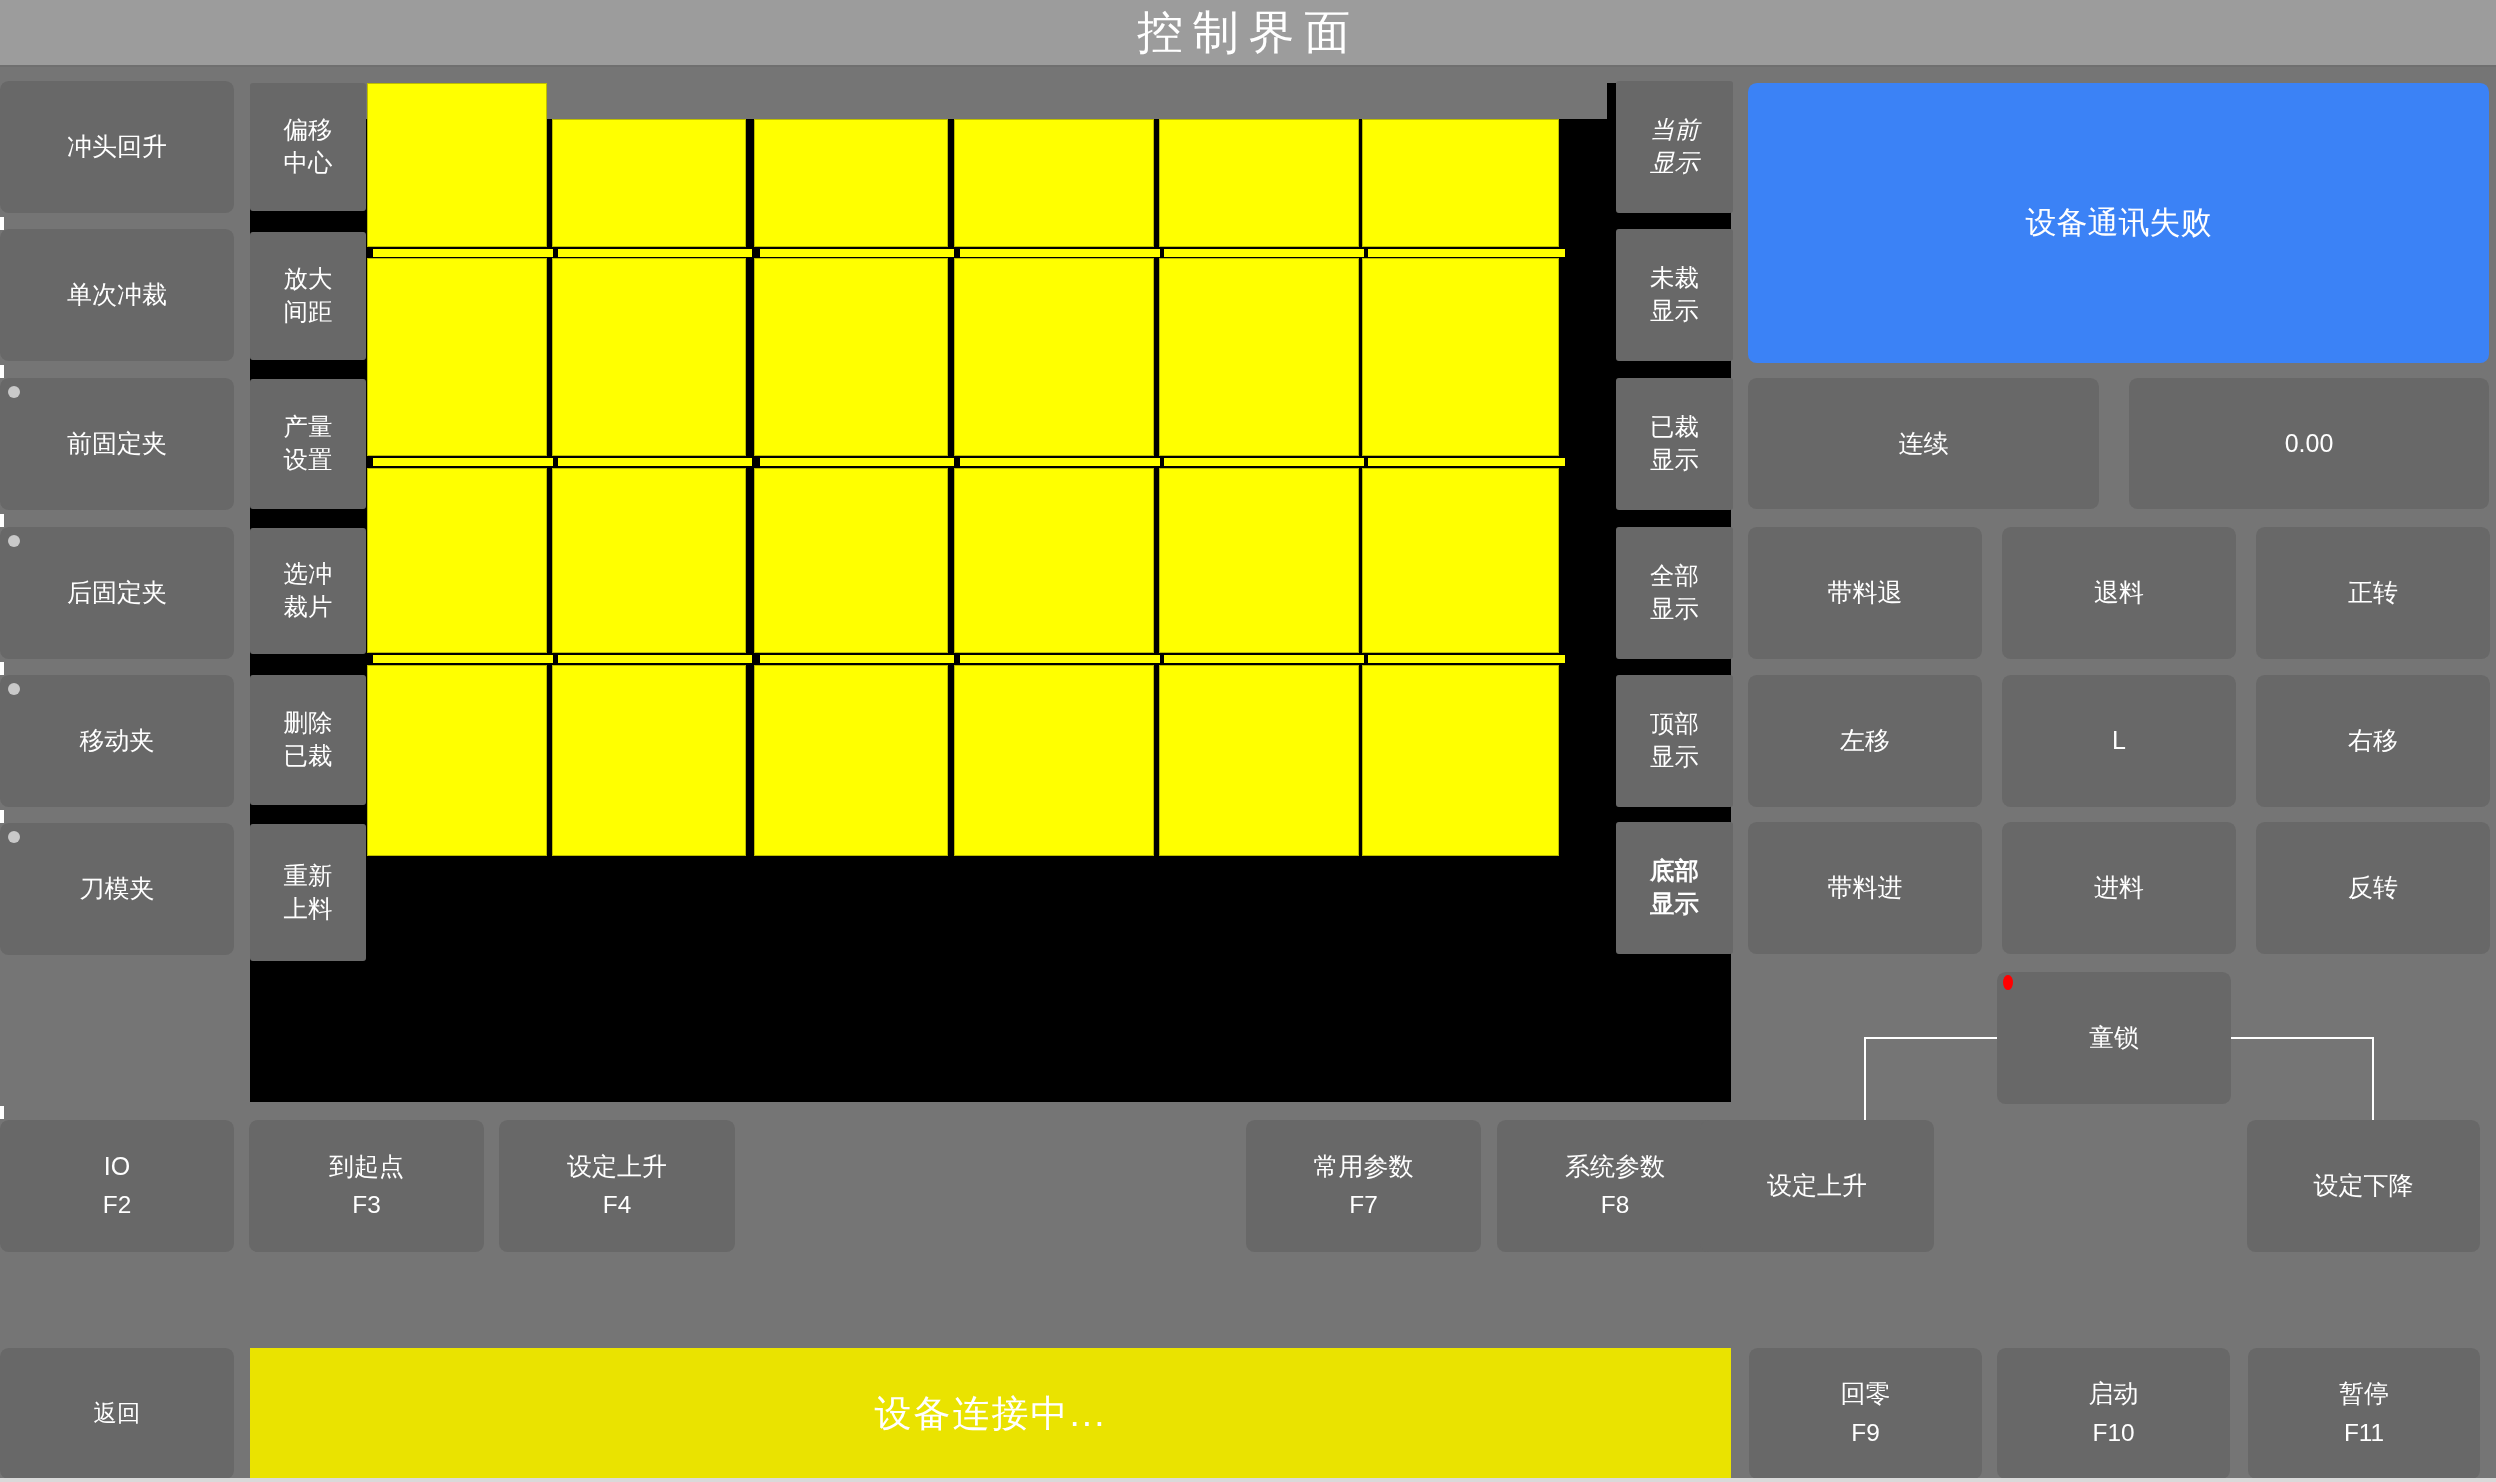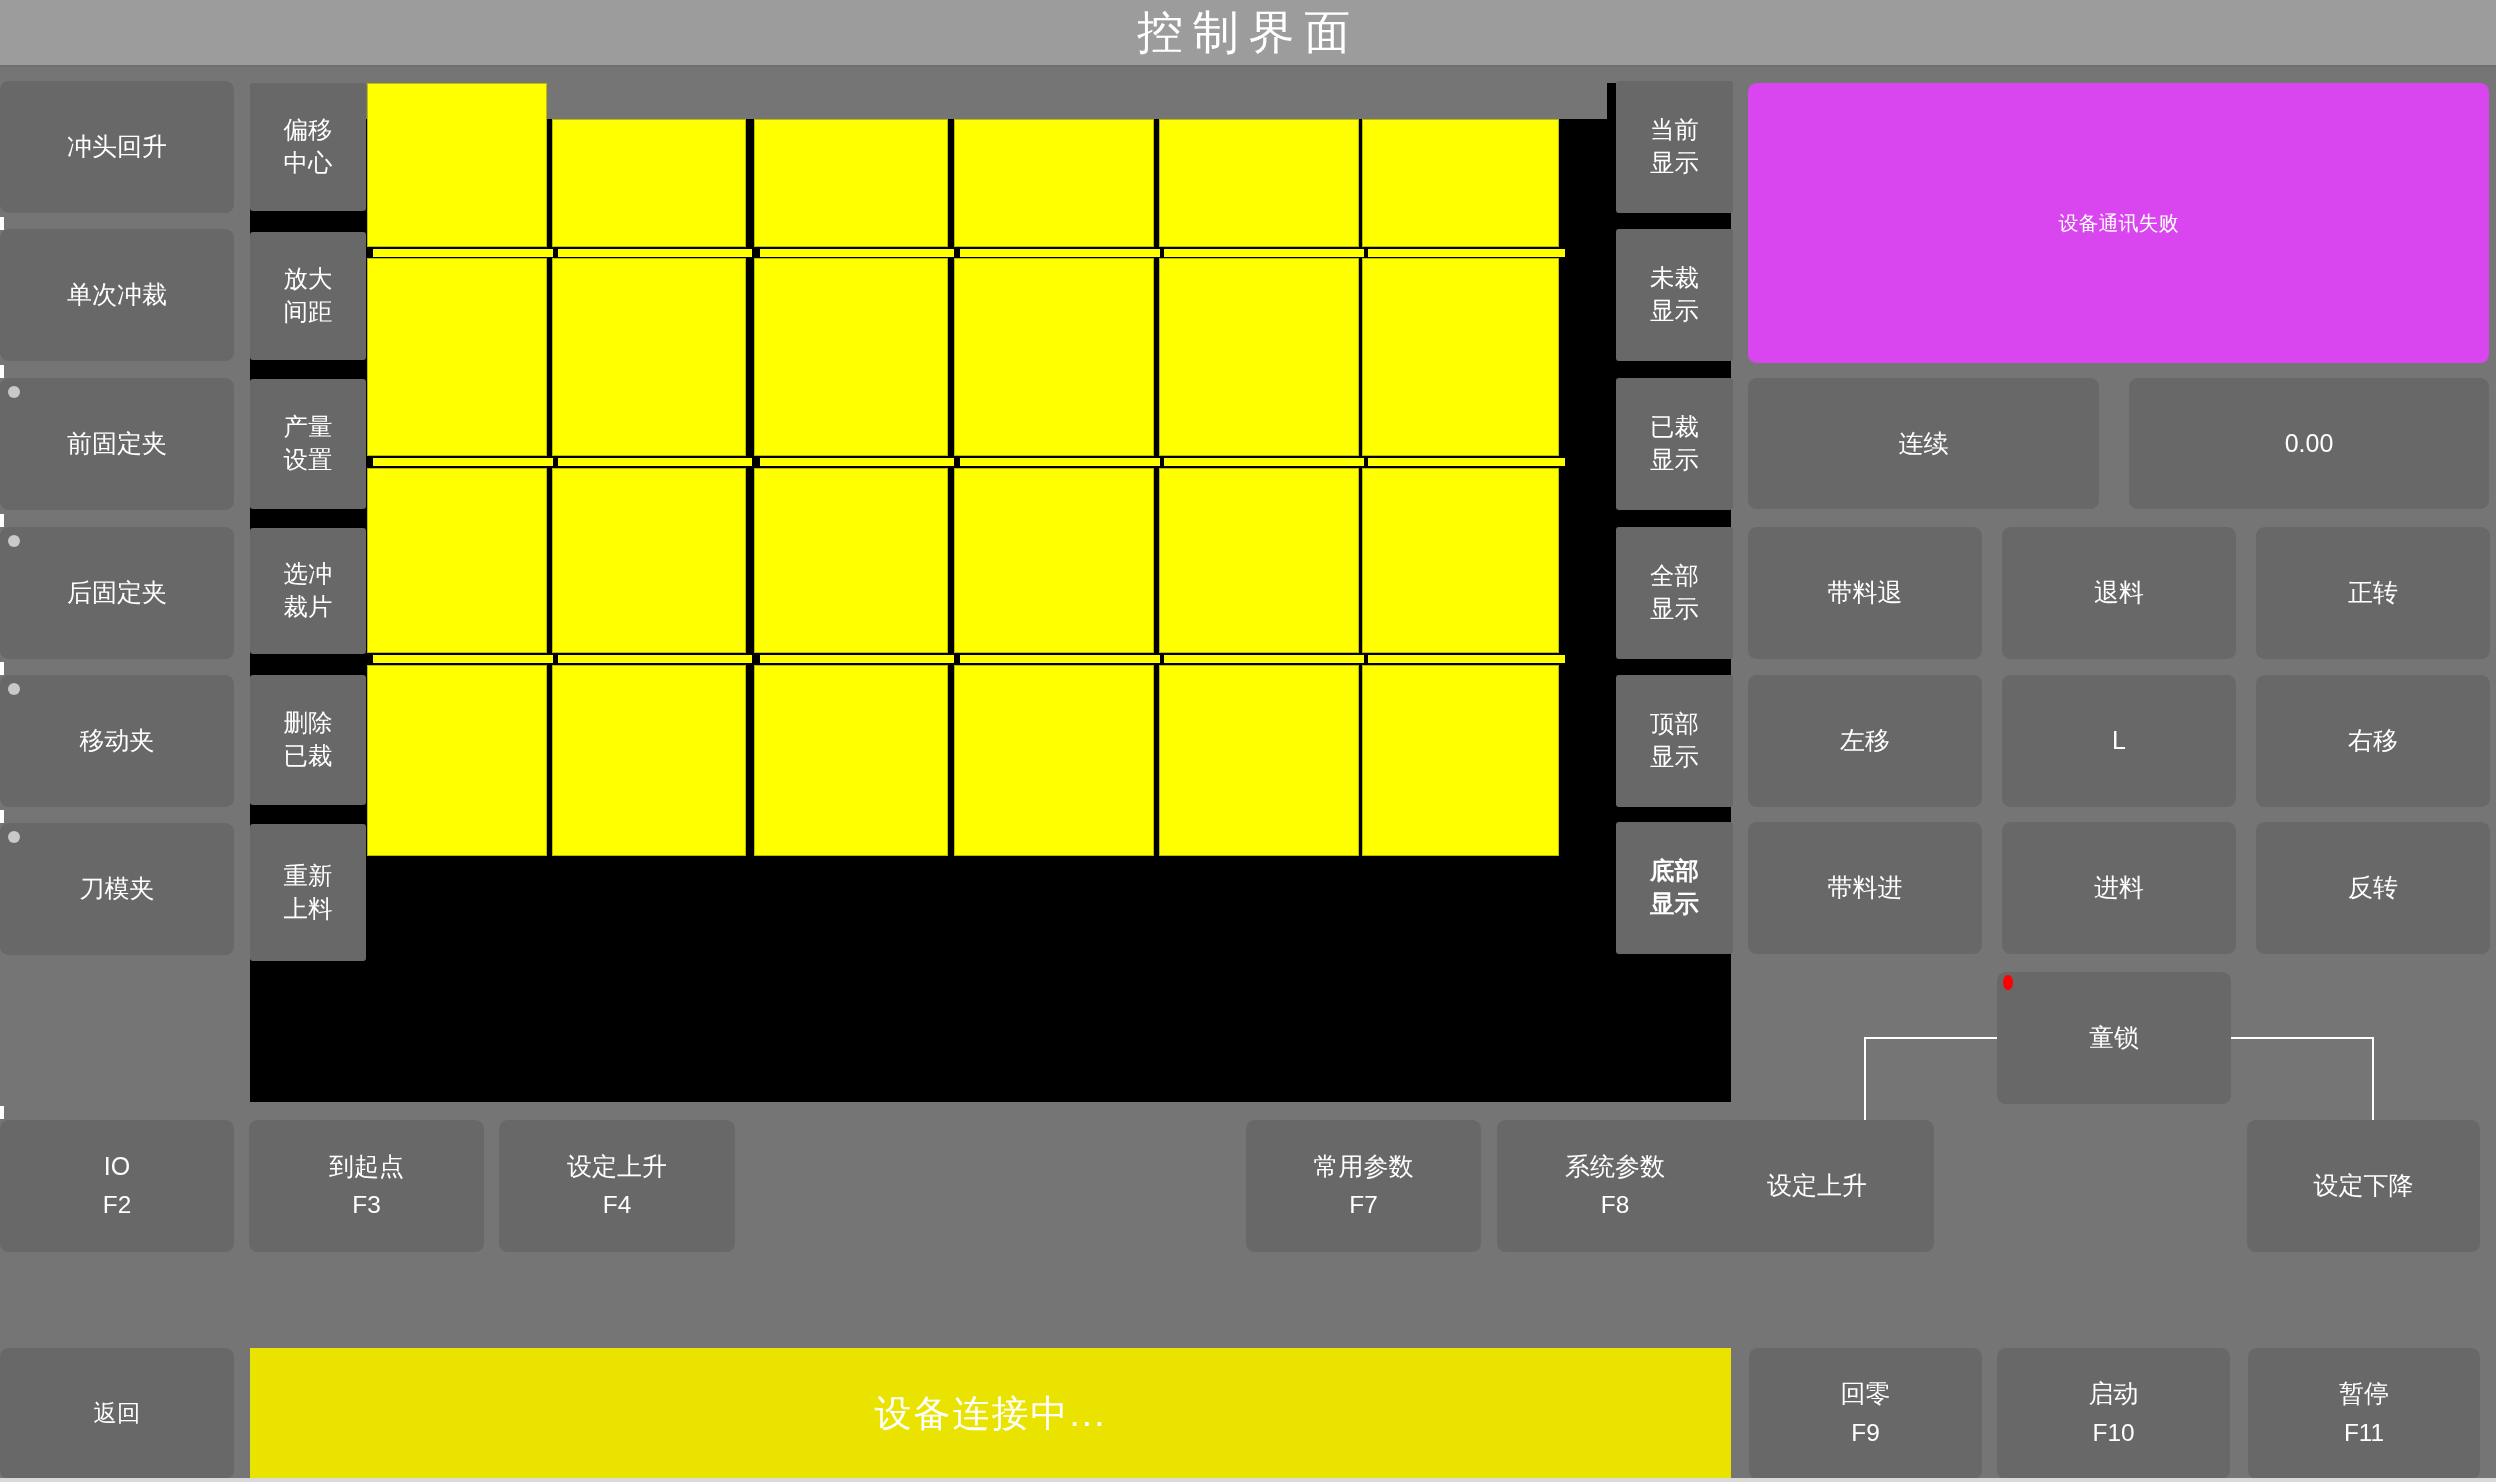--- a/index.html
+++ b/index.html
@@ -43,21 +43,21 @@
   .canvas-black{position:absolute;background:#000000;}
   .nest-piece{
     position:absolute;background:#ffff00;box-sizing:border-box;
     border:1px solid #bdbd00;
   }
   .nest-strip{position:absolute;background:#ffff00;}
   .edge-tick{position:absolute;left:0;width:3.9px;height:12.7px;background:#ffffff;}
   
   #alert-box{
     position:absolute;left:1748px;top:83px;width:741px;height:280px;
-    background:#d946ef;border-radius:8.8px;color:#fff;font-size:20px;
+    background:#3b82f6;border-radius:8.8px;color:#fff;font-size:31px;
     display:flex;align-items:center;justify-content:center;
   }
   
   #status-bar{
     position:absolute;left:250px;top:1348px;width:1481px;height:132px;
     background:#eae300;color:#ffffff;font-size:37px;letter-spacing:2px;
     display:flex;align-items:center;justify-content:center;
   }
   .wire{position:absolute;background:#ffffff;}
   #bottom-strip{
@@ -167,21 +167,21 @@
   </div>
   <div class="btn sq" style="left:250px;top:675px;width:116px;height:130px;">
     <span>删除
 已裁</span>
   </div>
   <div class="btn sq" style="left:250px;top:824px;width:116px;height:137px;">
     <span>重新
 上料</span>
   </div>
 
-  <div class="btn sq" style="left:1616px;top:81px;width:117px;height:132px;">
+  <div class="btn sq" style="left:1616px;top:81px;width:117px;height:132px;font-style:italic;">
     <span>当前
 显示</span>
   </div>
   <div class="btn sq" style="left:1616px;top:229px;width:117px;height:132px;">
     <span>未裁
 显示</span>
   </div>
   <div class="btn sq" style="left:1616px;top:378px;width:117px;height:132px;">
     <span>已裁
 显示</span>

